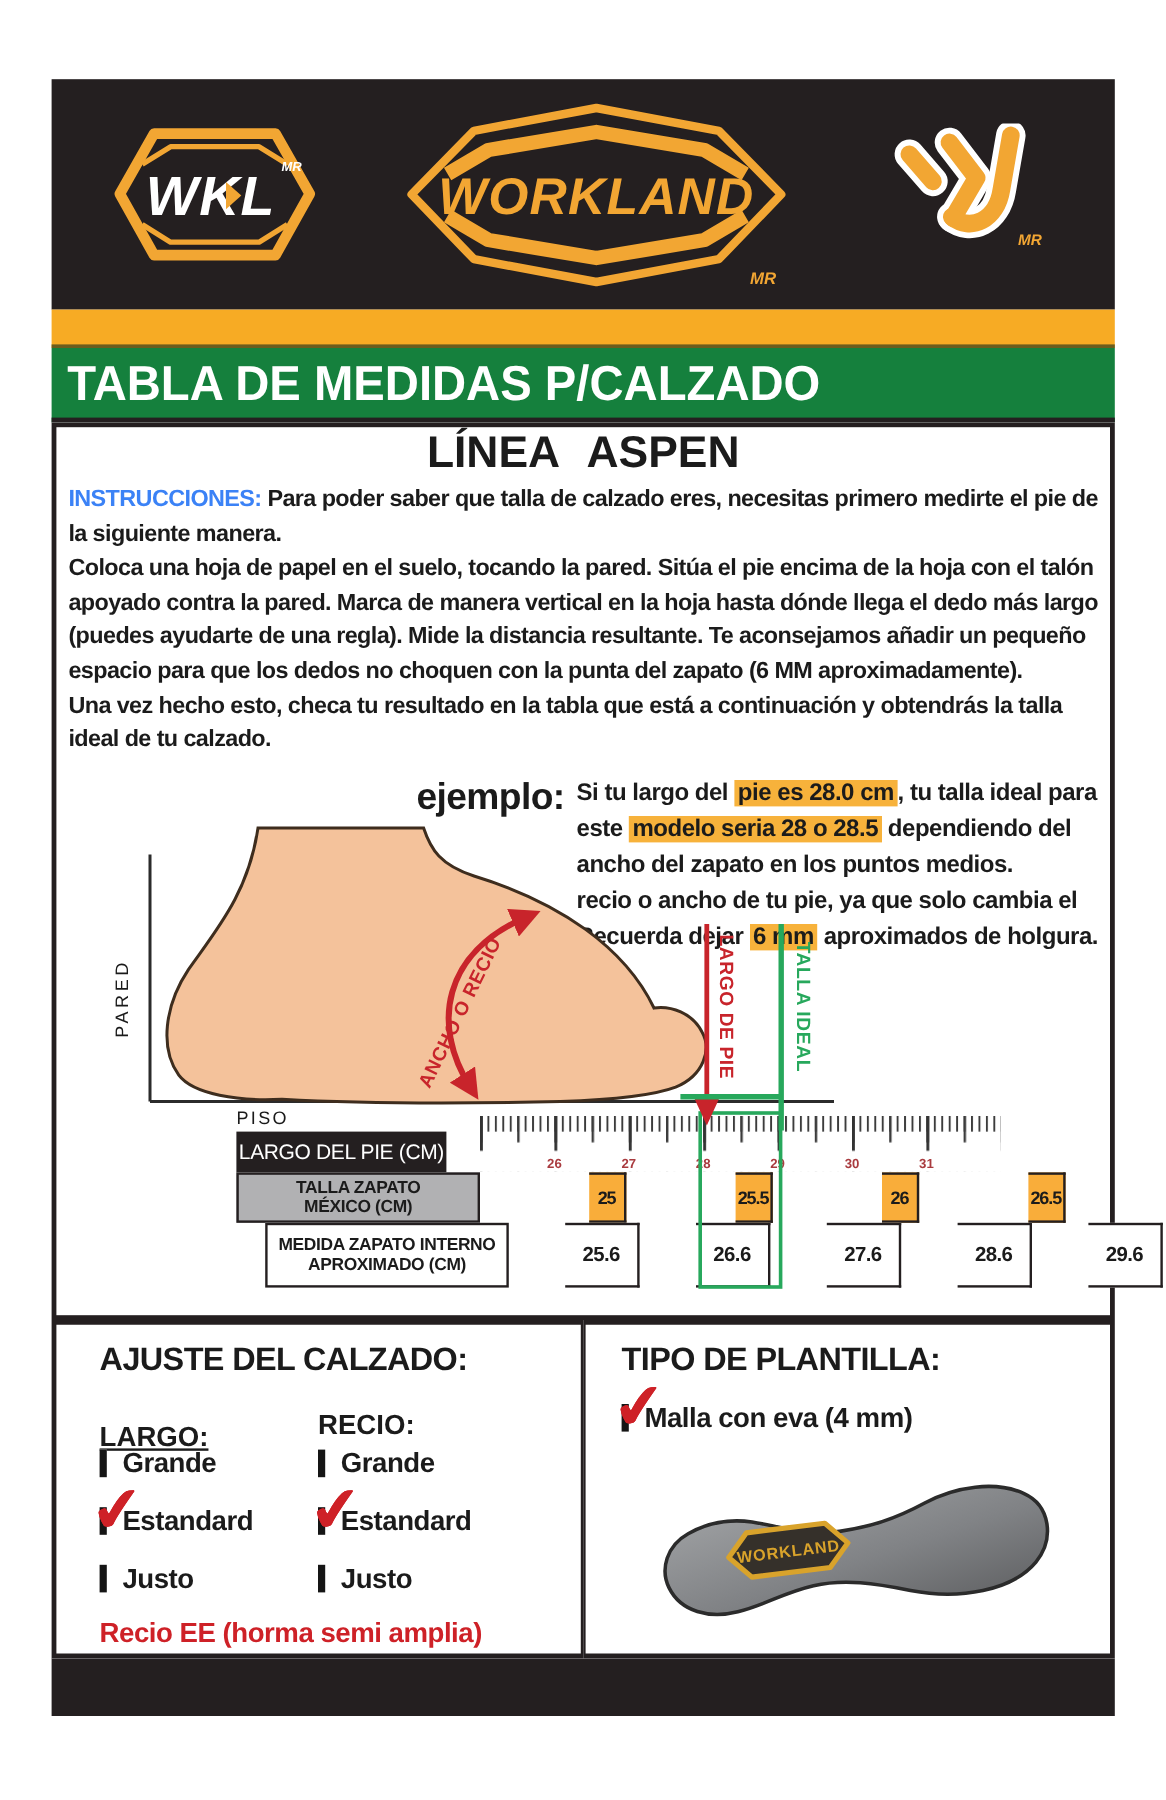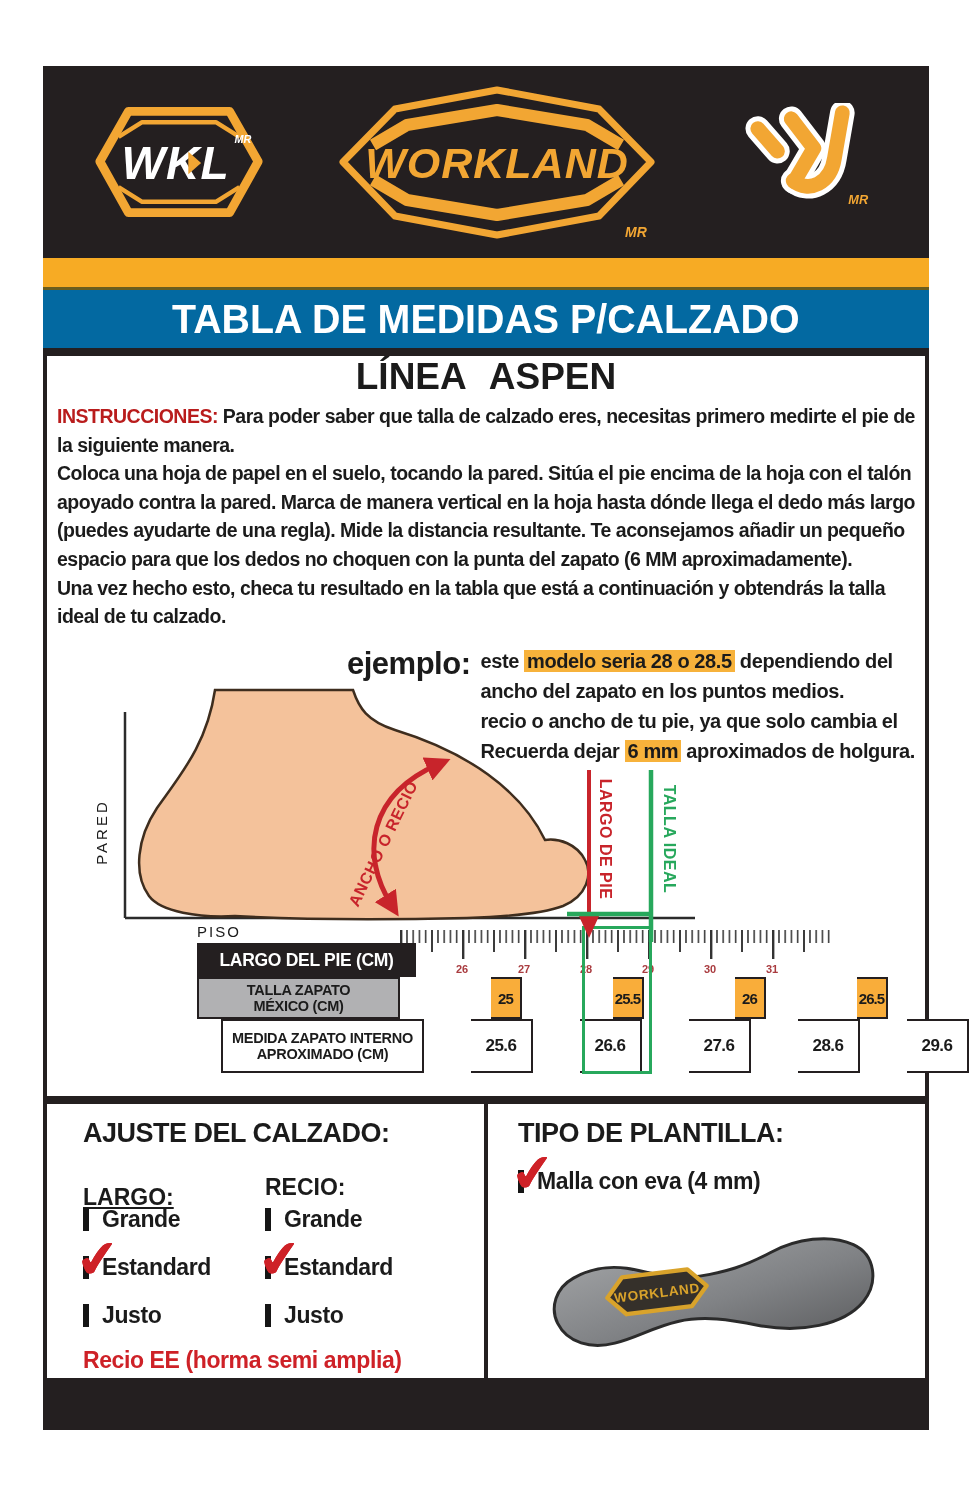--- a/index.html
+++ b/index.html
@@ -4,47 +4,47 @@
 <style>
   html,body{margin:0;padding:0;background:#ffffff;}
   .page{position:relative;width:972px;height:1500px;background:#ffffff;overflow:hidden;
         font-family:"Liberation Sans",sans-serif;color:#1b1b1b;}
   .sheet{position:absolute;left:43px;top:66px;width:886px;}
 
   
   .header-black{height:192px;background:#241F20;display:flex;align-items:center;
                 justify-content:space-between;padding:0 50px;box-sizing:border-box;font-style:italic;}
   .stripe-yellow{height:29px;background:#F7AB24;border-bottom:3px solid #6b5d1e;}
-  .gray-bar{height:58px;background:#0369a1;border-bottom:4px solid #241F20;
-            display:flex;align-items:center;justify-content:center;}
+  .gray-bar{height:58px;background:#15803d;border-bottom:4px solid #241F20;
+            display:flex;align-items:center;}
   .gray-bar span{color:#fff;font-size:41px;font-weight:bold;letter-spacing:0px;
                  transform:scaleX(.96);white-space:nowrap;}
 
   
   .main-box{position:relative;height:740px;background:#fff;border:4px solid #241F20;}
   .linea-title{position:absolute;top:0px;left:0;right:0;text-align:center;
                font-size:37px;font-weight:bold;letter-spacing:0;}
   .linea-title .w2{margin-left:22px;}
   .instr{position:absolute;top:46px;left:10px;width:868px;font-size:19.5px;
          line-height:28.6px;font-weight:bold;letter-spacing:-0.5px;}
   .instr p{margin:0;}
-  .instr .lbl{color:#b91c1c;}
+  .instr .lbl{color:#3b82f6;}
   .example{position:absolute;top:290px;left:300px;width:585px;display:flex;gap:10px;}
   .example .ex-label{font-size:31px;font-weight:bold;white-space:nowrap;letter-spacing:-0.5px;}
   .ex-lines{font-size:20px;font-weight:bold;line-height:30px;letter-spacing:-0.4px;}
   .ex-lines div{white-space:nowrap;}
   .hl{background:#F7B23B;padding:0 3px;}
 
   .foot-svg{position:absolute;left:0px;top:318px;z-index:4;pointer-events:none;}
 
   
   .size-table{position:absolute;left:150px;top:574px;width:640px;height:146px;z-index:1;}
   .ruler-svg{position:absolute;left:203px;top:0;}
-  .cell-black{position:absolute;left:0;top:13px;width:219px;height:34px;background:#241F20;
-              color:#fff;font-size:17.5px;font-weight:bold;display:flex;align-items:center;
+  .cell-black{position:absolute;left:0;top:13px;width:175px;height:34px;background:#241F20;
+              color:#fff;font-size:17.5px;font-weight:normal;display:flex;align-items:center;
               justify-content:center;letter-spacing:-0.3px;box-sizing:border-box;}
   .trow{position:absolute;left:0;display:flex;}
   .row-t{top:47px;height:42px;gap:44px;}
   .row-m{top:89px;height:54px;}
   .trow .lblcell{width:203px;box-sizing:border-box;border:2.5px solid #241F20;
                  display:flex;flex-direction:column;align-items:center;justify-content:center;
                  font-size:14.5px;font-weight:bold;line-height:16px;text-align:center;letter-spacing:-0.3px;}
   .row-t .lblcell{background:#B1B1B3;}
   .row-m .lblcell{background:#fff;margin-left:24px;}
   .tcell{box-sizing:border-box;border:2.5px solid #241F20;border-left:none;
@@ -124,20 +124,21 @@
 
       <div class="instr">
         <p><span class="lbl">INSTRUCCIONES:</span><span> Para poder saber que talla de calzado eres, necesitas primero medirte el pie de la siguiente manera.</span></p>
         <p><span>Coloca una hoja de papel en el suelo, tocando la pared. Sitúa el pie encima de la hoja con el talón apoyado contra la pared. Marca de manera vertical en la hoja hasta dónde llega el dedo más largo  (puedes ayudarte de una regla). Mide la distancia resultante. Te aconsejamos añadir un pequeño espacio para que los dedos no choquen con la punta del zapato </span><b>(6 MM aproximadamente)</b><span>.</span></p>
         <p><span>Una vez hecho esto, checa tu resultado en la tabla que está a continuación y obtendrás la talla ideal de tu calzado.</span></p>
       </div>
 
       <div class="example">
         <div class="ex-label">ejemplo:</div>
         <div class="ex-lines">
+          <div><span>Si tu largo del </span><span class="hl">pie es 28.0 cm</span><span>, tu talla ideal para</span></div>
           <div><span>este </span><span class="hl">modelo seria 28 o 28.5</span><span> dependiendo del</span></div>
           <div>ancho del zapato en los puntos medios.</div>
           <div>recio o ancho de tu pie, ya que solo cambia el</div>
           <div><span>Recuerda dejar </span><span class="hl">6 mm</span><span> aproximados de holgura.</span></div>
         </div>
       </div>
 
       <svg class="foot-svg" width="680" height="272" viewBox="0 0 680 272">
         <defs>
           <marker id="arrR" viewBox="0 0 10 10" refX="5" refY="5" markerWidth="5" markerHeight="5" orient="auto-start-reverse">

